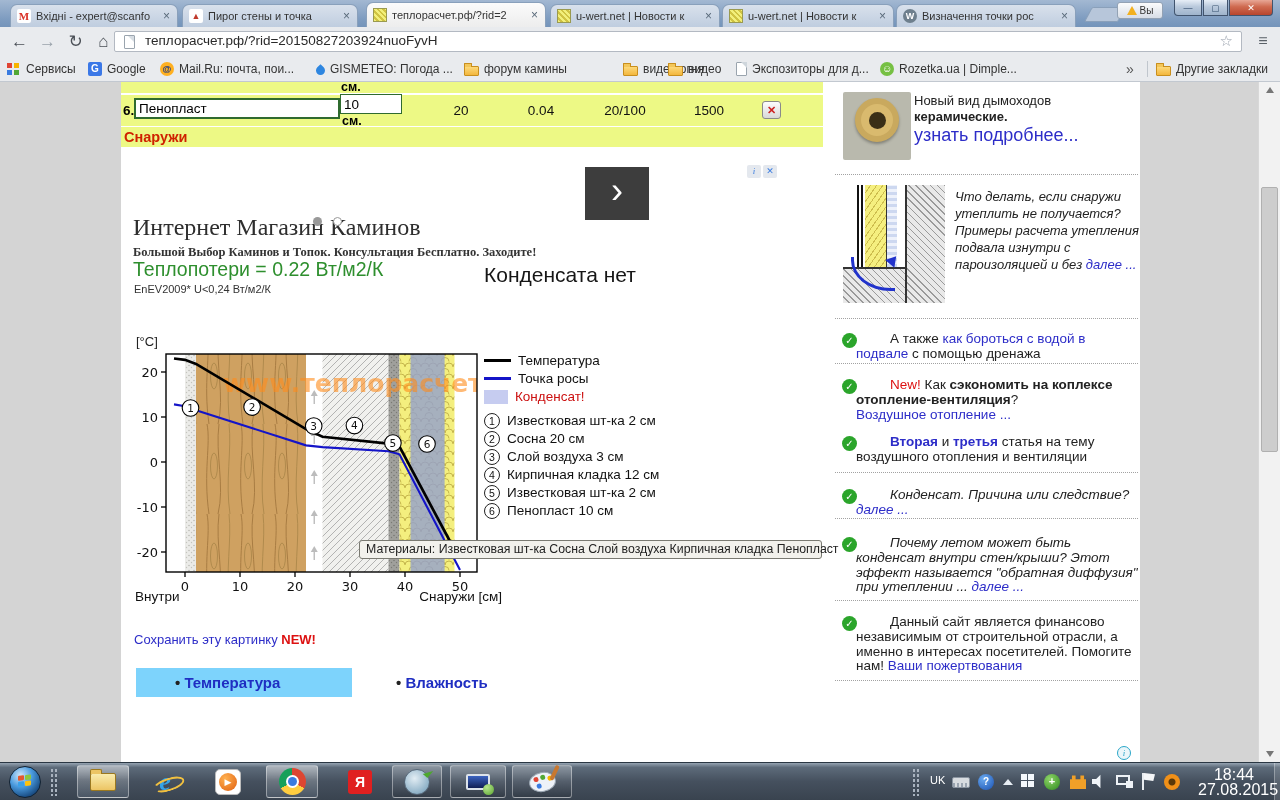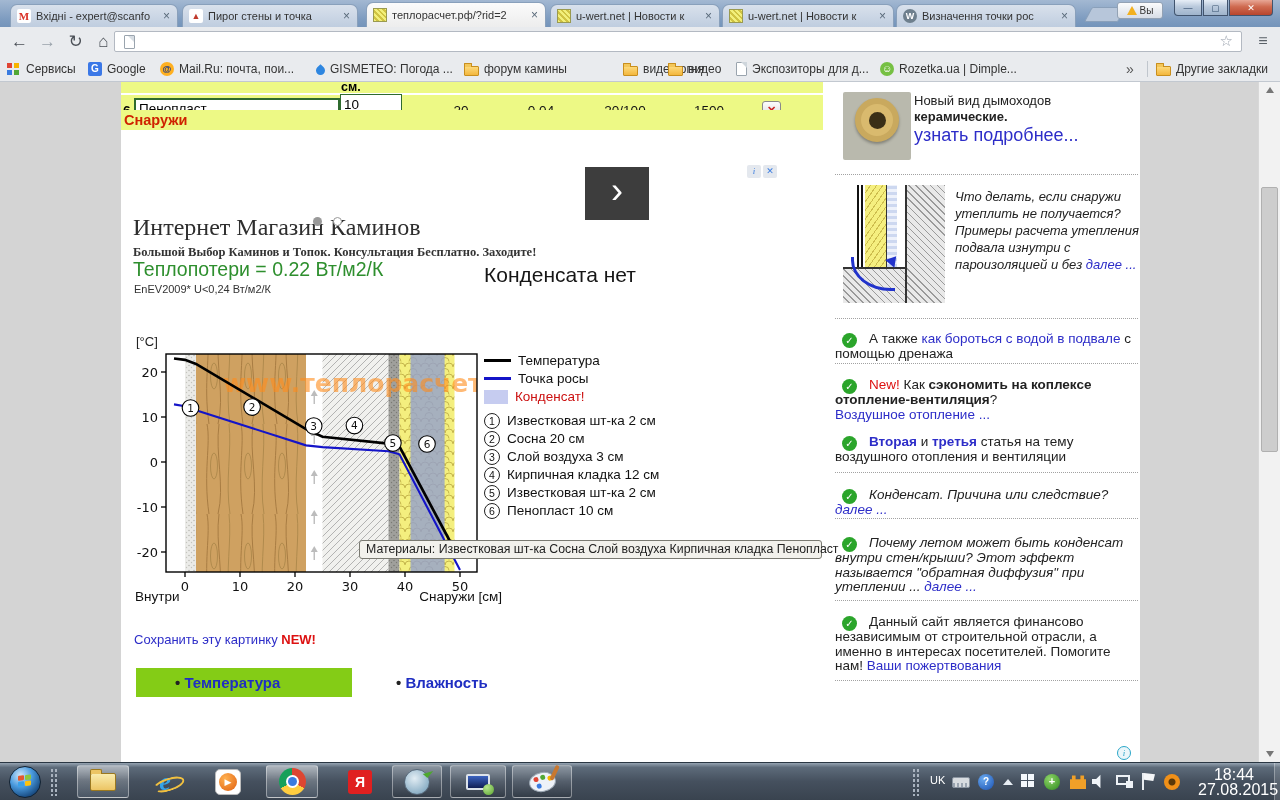--- a/index.html
+++ b/index.html
@@ -77,21 +77,21 @@
   .dot { display:inline-block; width:9px; height:9px; border-radius:50%; margin-right:11px; }
 
   .leg-row { position:absolute; left:484px; height:17px; display:flex; align-items:center; gap:7px; font-size:13.5px; color:#111; white-space:nowrap;}
   .leg-circ { width:16px; height:16px; border:1px solid #222; border-radius:50%; background:#fff; font-size:10.5px; text-align:center; line-height:15px; flex:0 0 16px;}
 
   #tooltip { position:absolute; left:359px; top:458px; width:463px; height:19px; background:#f2f1ec; border:1px solid #7a7a72;
     border-radius:3px; font-size:12.3px; color:#222; line-height:17px; padding:0 6px; white-space:nowrap; z-index:5;}
 
   .link { color:#2d2dc8; }
   .sbitem { position:absolute; left:835px; width:306px; font-size:13.5px; line-height:14.8px; color:#222; }
-  .sbitem p { text-indent:34px; }
+  .sbitem p { text-indent:34px;margin-left:21px; }
   .sbitem .chk { position:absolute; left:7px; top:1px; width:15px; height:15px; background:#2ba52b; border-radius:50%;
     color:#fff; font-size:10px; text-align:center; line-height:15px; text-indent:0; }
   .sb-div { position:absolute; left:835px; width:303px; border-top:1px dotted #a2a2a2; }
   .ital { font-style:italic; }
 
   
   #scrollbar { position:absolute; left:1258px; top:0; width:22px; height:680px; background:#f2f2f2; border-left:1px solid #d8d8d8; }
   .sb-btn { position:absolute; left:0; width:22px; height:16px; display:flex; align-items:center; justify-content:center; }
   .tri-up { width:0; height:0; border-left:4px solid transparent; border-right:4px solid transparent; border-bottom:6px solid #777; }
   .tri-down { width:0; height:0; border-left:4px solid transparent; border-right:4px solid transparent; border-top:6px solid #777; }
@@ -186,20 +186,21 @@
     <div class="winbtn" id="btn-close">✕</div>
   </div>
 
   <div id="toolbar">
     <div class="navbtn" style="left:6px;">←</div>
     <div class="navbtn" style="left:34px;color:#9aa2ab;">→</div>
     <div class="navbtn" style="left:62px;">↻</div>
     <div class="navbtn" style="left:90px;">⌂</div>
     <div id="addressbar">
       <span class="doc"></span>
+      <span id="url-text">теплорасчет.рф/?rid=20150827203924nuoFyvH</span>
       <span id="star-icon">☆</span>
     </div>
     <div id="menu-btn">≡</div>
   </div>
 
   <div id="bookmarksbar">
     <div class="bm" style="left:6px;">
       <span class="bm-ico">
           <span class="ico-grid">
             <i></i>
@@ -260,21 +261,21 @@
       <span style="position:absolute;left:2px;top:8px;font-weight:bold;font-size:13.5px;">6.</span>
       <input class="ginput" style="left: 13px; top: 3px; width: 206px; height: 21px;" value="Пенопласт">
       <input class="ginput" style="left: 219px; top: -1px; width: 62px; height: 20px; border-width: 1px;" value="10">
       <span style="position:absolute;left:221px;top:19px;font-weight:bold;font-size:12.5px;">см.</span>
       <span class="colval" style="left:312px;top:8px;">20</span>
       <span class="colval" style="left:392px;top:8px;">0.04</span>
       <span class="colval" style="left:476px;top:8px;">20/100</span>
       <span class="colval" style="left:560px;top:8px;">1500</span>
       <div id="row-del-btn">✕</div>
     </div>
-    <div class="yrow" style="top:28px;height:20px;text-align:right;">
+    <div class="yrow" style="top:45px;height:20px;text-align:right;">
       <span style="position:absolute;left:3px;top:2px;font-weight:bold;font-size:14.5px;color:#cf2200;">Снаружи</span>
     </div>
 
     <div class="abs serif" style="left:133px;top:84px;font-size:24px;color:#2e2e2e;">Интернет Магазин Каминов</div>
     <div class="abs serif" style="left:133px;top:115px;font-size:12.5px;font-weight:bold;color:#333;">Большой Выбор Каминов и Топок. Консультация Бесплатно. Заходите!</div>
     <div class="abs" style="left:313px;top:130px;">
       <span class="dot" style="background:#999;"></span><span class="dot" style="border:1px solid #999;background:#fff;"></span>
     </div>
     <div class="abs" style="left:585px;top:85px;width:64px;height:53px;background:#3d3d3d;color:#fff;font-size:36px;display:flex;align-items:center;justify-content:center;padding-bottom:6px;">›</div>
     <div class="abs" style="left:747px;top:83px;display:flex;gap:2px;">
@@ -419,21 +420,21 @@
       <span class="leg-circ">6</span>
       <span>Пенопласт 10 см</span>
     </div>
 
     <div id="tooltip">Материалы: Известковая шт-ка Сосна Слой воздуха Кирпичная кладка Пенопласт</div>
 
     <div class="abs" style="left:134px;top:550px;font-size:13px;">
       <span class="link">Сохранить эту картинку</span>
       <span style="color:#dd1111;font-weight:bold;">NEW!</span>
     </div>
-    <div class="abs" style="left:136px;top:586px;width:216px;height:29px;background:#84cc16;">
+    <div class="abs" style="left:136px;top:586px;width:216px;height:29px;background:#7dd3fc;">
       <span style="position:absolute;left:39px;top:6px;font-size:15px;font-weight:bold;color:#1f2ec2;"><i style="font-style:normal;color:#222;">•</i> <span>Температура</span></span>
     </div>
     <div class="abs" style="left:396px;top:592px;font-size:15px;font-weight:bold;color:#1f2ec2;">
       <i style="font-style:normal;color:#222;">•</i> <span>Влажность</span>
     </div>
 
     <div class="abs" style="left:843px;top:10px;width:68px;height:68px;background:#b9b9ad;border-radius:2px;">
       <span style="position:absolute;left:12px;top:6px;width:44px;height:44px;border-radius:50%;background:#d9ba6e;border:6px solid #c9a95e;box-shadow:0 2px 3px rgba(0,0,0,.3);"></span>
       <span style="position:absolute;left:26px;top:20px;width:17px;height:17px;border-radius:50%;background:#3a2f17;"></span>
     </div>

